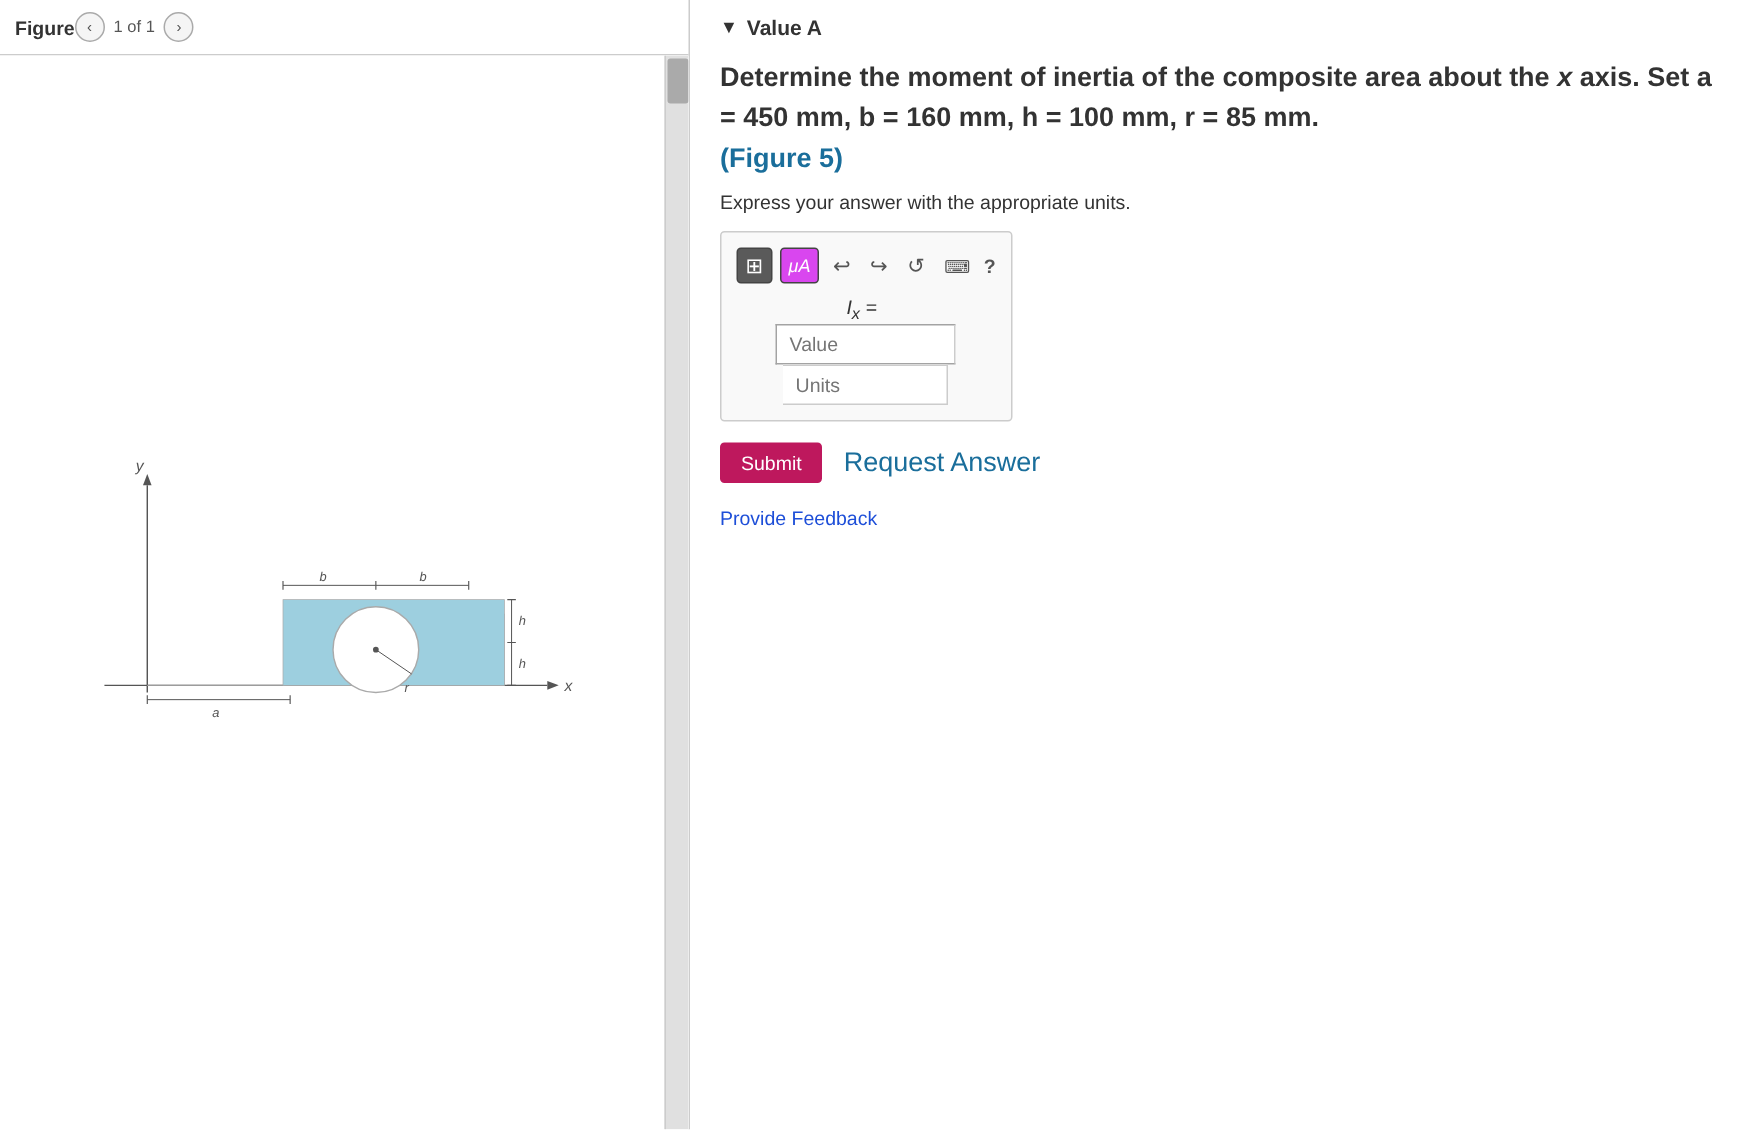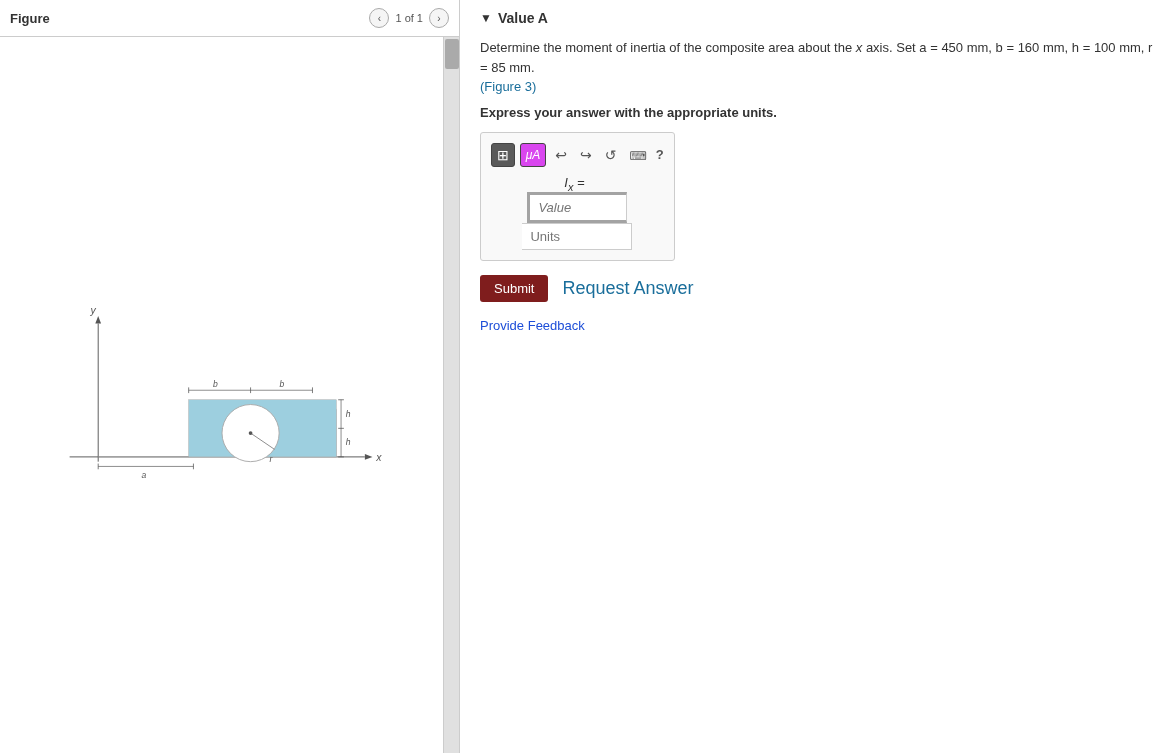--- a/index.html
+++ b/index.html
@@ -20,21 +20,21 @@
       min-width: 460px;
       border-right: 1px solid #ccc;
       display: flex;
       flex-direction: column;
       height: 753px;
     }
 
     .figure-header {
       display: flex;
       align-items: center;
-      justify-content: space-between;
+      justify-content: flex-start;
       padding: 8px 10px;
       border-bottom: 1px solid #ccc;
     }
 
     .figure-title {
       font-weight: bold;
       font-size: 13px;
     }
 
     .figure-nav {
@@ -118,36 +118,36 @@
       color: #333;
       cursor: pointer;
     }
 
     .part-label {
       font-weight: bold;
       font-size: 14px;
     }
 
     .problem-text {
-      font-size: 13px;
+      font-size: 18px;
       line-height: 1.5;
       margin-bottom: 8px;
       color: #333;
+      font-weight: bold;
     }
 
     .problem-text a {
       color: #1a6e9b;
       text-decoration: none;
     }
 
     .express-text {
       font-size: 13px;
       margin-bottom: 12px;
       color: #333;
-      font-weight: bold;
     }
 
     
     .answer-box {
       border: 1px solid #ccc;
       border-radius: 3px;
       padding: 10px;
       display: inline-block;
       margin-bottom: 14px;
       background: #f9f9f9;
@@ -211,49 +211,48 @@
     }
 
     .input-label {
       font-size: 13px;
       margin-right: 6px;
       color: #333;
       font-style: italic;
     }
 
     .value-input {
-      border: 3px solid #a3a3a3;
+      border: 1px solid #a3a3a3;
       border-right: 1px solid #ccc;
       padding: 5px 8px;
       font-size: 13px;
-      width: 100px;
+      width: 120px;
       outline: none;
       color: #aaa;
-      font-style: italic;
     }
 
     .units-input {
       border: 1px solid #ccc;
       border-left: none;
       padding: 5px 8px;
       font-size: 13px;
       width: 110px;
       outline: none;
       color: #4c1d95;
     }
 
     .action-row {
       display: flex;
       align-items: center;
       gap: 14px;
       margin-bottom: 16px;
     }
 
     .submit-btn {
-      background: #7f1d1d;
+      background: #be185d;
       color: #fff;
       border: none;
       border-radius: 3px;
       padding: 6px 14px;
       font-size: 13px;
       cursor: pointer;
     }
 
     .request-answer-link {
       color: #1a6e9b;
@@ -348,21 +347,21 @@
 
 <div class="right-panel">
   <div class="part-header">
     <span class="collapse-arrow">▼</span>
     <span class="part-label">Value A</span>
   </div>
 
   <div class="problem-text">
     <span>Determine the moment of inertia of the composite area about the </span><span style="font-style:italic;">x</span><span> axis. Set </span><span>a = 450 mm</span>, <span>b = 160 mm</span>, <span>h = 100 mm</span>, <span>r = 85 mm</span>.
     <br>
-    <a href="#">(Figure 3)</a>
+    <a href="#">(Figure 5)</a>
   </div>
 
   <div class="express-text">Express your answer with the appropriate units.</div>
 
   <div class="answer-box">
     <div class="toolbar">
       <button class="toolbar-btn grid-btn" title="Grid/Matrix">
         <span>⊞</span>
       </button>
       <button class="toolbar-btn mu-btn" title="Units">

